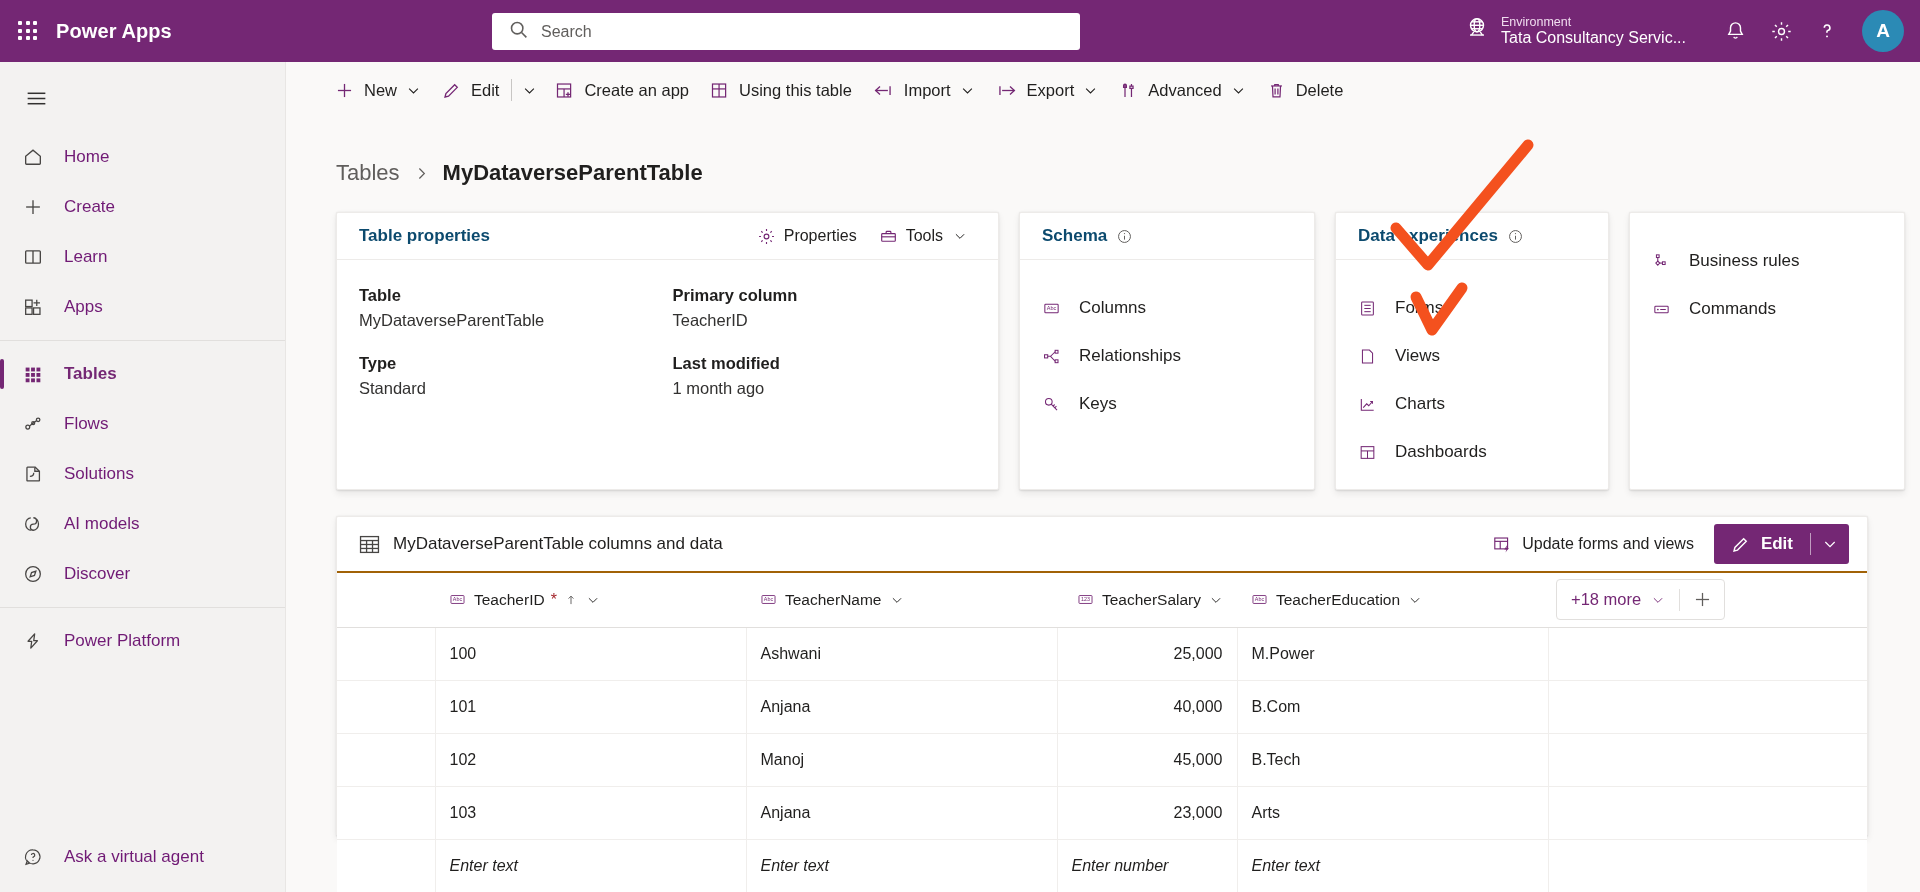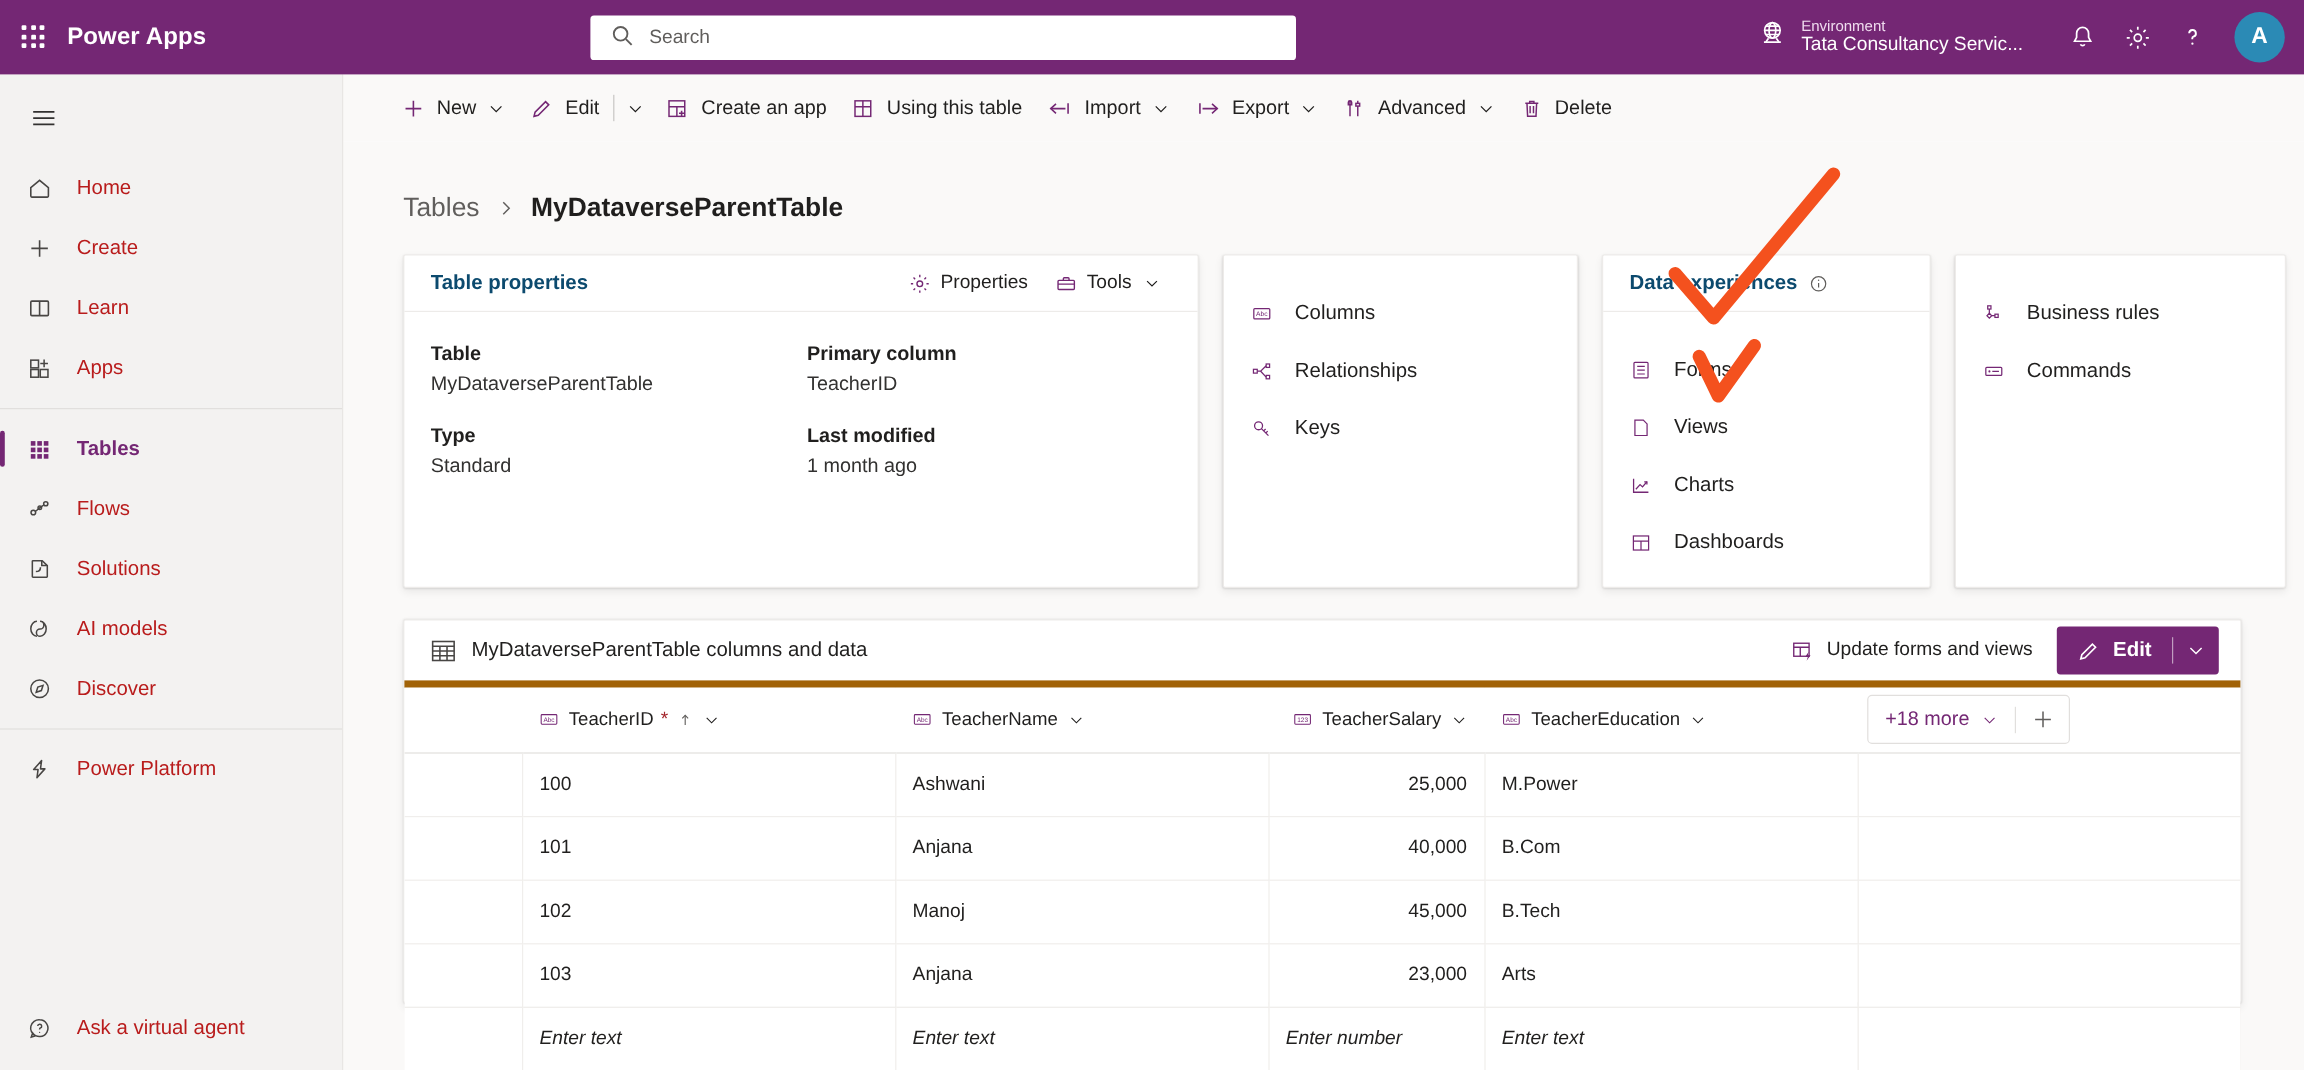--- a/index.html
+++ b/index.html
@@ -74,21 +74,21 @@
   }
   #hamburger {
     width: 56px; height: 56px; margin-left: 8px; margin-top: 8px;
     display: flex; align-items: center; justify-content: center; cursor: pointer;
   }
   .navlist { margin-top: 6px; }
   .navitem {
     position: relative;
     height: 50px; display: flex; align-items: center;
     padding-left: 22px; cursor: pointer;
-    color: #b91c1c; font-size: 17px;
+    color: #701a75; font-size: 17px;
   }
   .navitem .nicon { width: 34px; display: flex; align-items: center; color: #484644; }
   .navitem .nlabel { margin-left: 8px; white-space: nowrap; }
   .navitem.active { color: #742774; font-weight: 600; }
   .navitem.active .nicon { color: #742774; }
   .navitem.active::before {
     content: ""; position: absolute; left: 0; top: 10px;
     width: 4px; height: 30px; background: #742774; border-radius: 2px;
   }
   .nav-sep { height: 1px; background: #e1dfdd; margin: 8px 0 8px 0; }
@@ -182,21 +182,21 @@
   #grid-panel {
     margin: 26px 0 0 50px;
     width: 1532px; height: 320px;
     background: #ffffff;
     border: 1px solid #edebe9;
     border-radius: 2px;
     box-shadow: 0 .6px 1.8px rgba(0,0,0,.10), 0 3.2px 7.2px rgba(0,0,0,.07);
   }
   #grid-head {
     height: 56px; display: flex; align-items: center;
-    padding: 0 18px 0 20px; border-bottom: 6px solid #a16207;
+    padding: 0 18px 0 20px; border-bottom: 2px solid #a16207;
   }
   #grid-title-icon { display:flex; align-items:center; color:#484644; margin-right: 11px; }
   #grid-title { font-size: 17px; color: #201f1e; }
   #grid-head-actions { margin-left: auto; display: flex; align-items: center; gap: 10px; }
   #update-forms-btn {
     display: flex; align-items: center; height: 36px; padding: 0 10px;
     font-size: 16px; color: #201f1e; cursor: pointer; border-radius: 2px; white-space: nowrap;
   }
   #update-forms-btn .cicon { margin-right: 9px; display:flex; align-items:center; color:#742774; }
   #edit-split {
@@ -644,20 +644,30 @@
         <div class="prop-value">MyDataverseParentTable</div>
         <div class="prop-value">TeacherID</div>
         <div class="prop-label">Type</div>
         <div class="prop-label">Last modified</div>
         <div class="prop-value">Standard</div>
         <div class="prop-value">1 month ago</div>
       </div>
     </div>
 
     <div class="card" id="card-schema">
+      <div class="card-head">
+        <span class="card-title">Schema</span>
+        <span class="info-i">
+          <svg width="17" height="17" viewBox="0 0 24 24" fill="none" stroke="currentColor" stroke-width="1.4">
+            <circle cx="12" cy="12" r="8.4"></circle>
+              <line x1="12" y1="11" x2="12" y2="16.4"></line>
+            <circle cx="12" cy="7.9" r=".85" fill="currentColor" stroke="none"></circle>
+          </svg>
+        </span>
+      </div>
       <div class="link-list">
         <div class="link-row">
           <span class="licon">
             <svg width="19" height="19" viewBox="0 0 24 24" fill="none" stroke="currentColor" stroke-width="1.3">
               <rect x="3.6" y="6.6" width="16.8" height="10.8" rx="1"></rect>
               <text x="12" y="14.4" font-size="7" text-anchor="middle" fill="currentColor" stroke="none" font-family="Liberation Sans, sans-serif">Abc</text>
             </svg>
           </span>
           <span class="llabel">Columns</span>
         </div>

